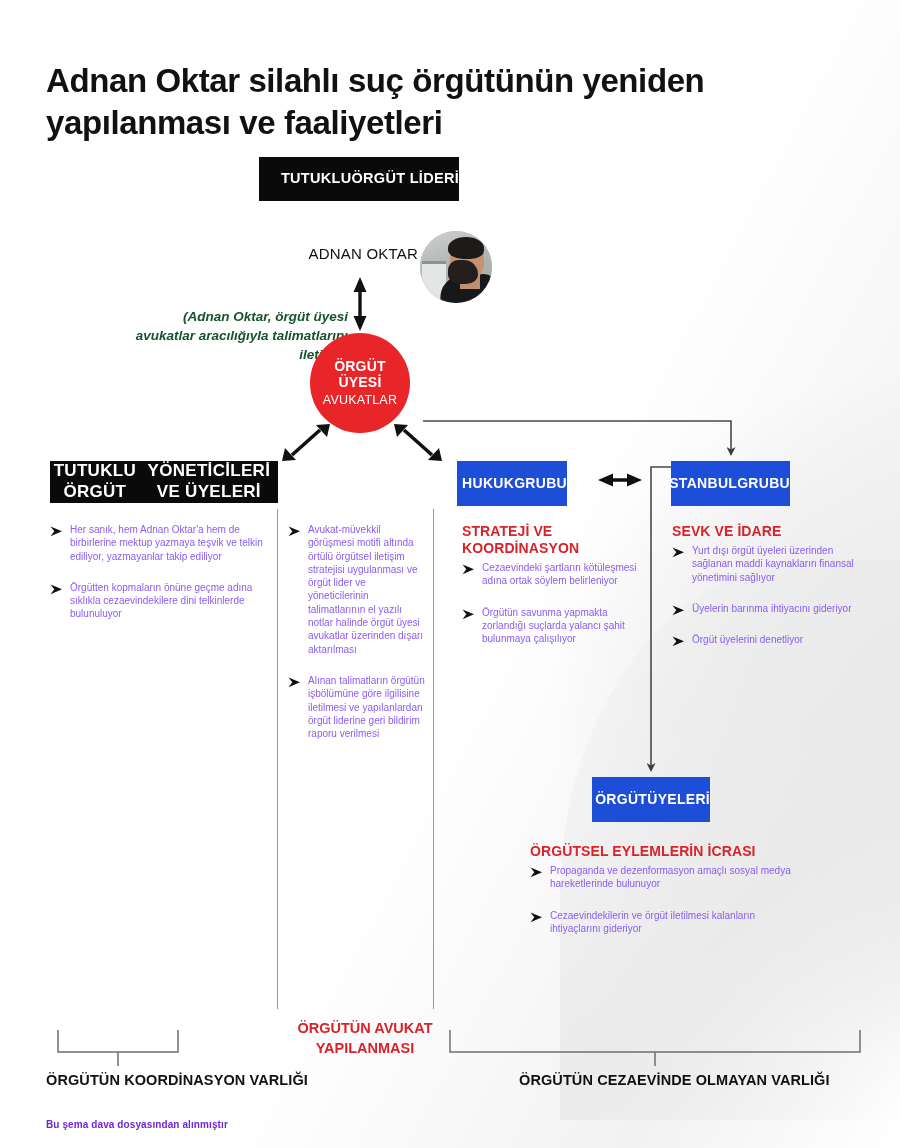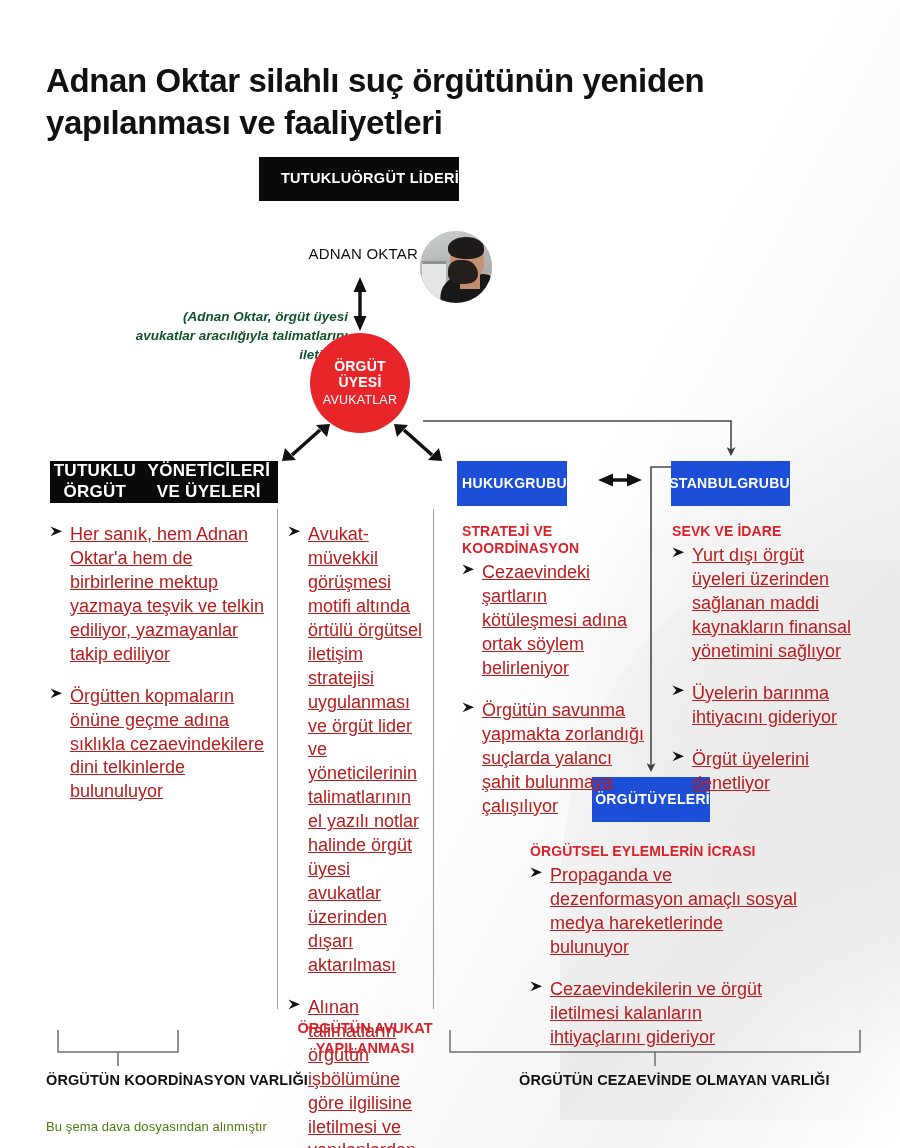--- a/index.html
+++ b/index.html
@@ -157,24 +157,23 @@
     line-height: 1.22;
     letter-spacing: .1px;
     margin-bottom: 4px;
   }
 
   ul.bullets { list-style: none; margin: 0; padding: 0; }
   ul.bullets > li {
     position: relative;
     padding-left: 20px;
     margin-bottom: 18px;
-    font-size: 18px;
+    font-size: 10px;
     line-height: 1.33;
-    color: #b91c1c;
-    text-decoration: underline;
+    color: #8b5cf6;
   }
   ul.bullets > li:last-child { margin-bottom: 0; }
   ul.bullets > li .arrow-bullet {
     position: absolute;
     left: 0; top: 2px;
     width: 13px; height: 13px;
     color: #111;
     line-height: 13px;
     font-size: 13px;
   }
@@ -202,23 +201,24 @@
     text-align: center;
     color: #d9232a;
     font-weight: 700;
     font-size: 14.5px;
     line-height: 1.35;
   }
 
   .footnote {
     position: absolute;
     left: 46px; top: 1119px;
-    font-size: 13px;
-    color: #4d7c0f;
+    font-size: 10px;
+    color: #6d28d9;
     letter-spacing: .1px;
+    font-weight: bold;
   }
 </style>
 </head>
 <body>
 
 <div class="bg-wash"></div>
 <div class="bg-wash2"></div>
 
 <div class="canvas">
 

